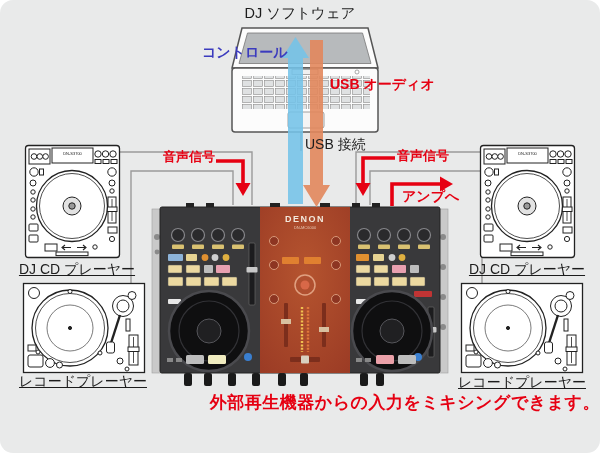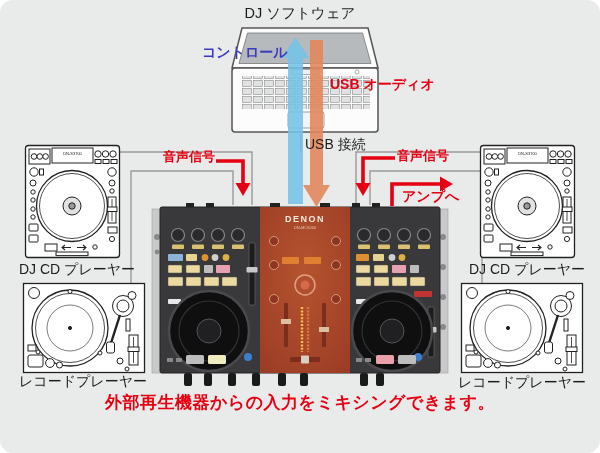--- a/index.html
+++ b/index.html
@@ -10,23 +10,23 @@
   }
   .panel{
     position:absolute;left:0;top:0;right:0;bottom:0;
     background:#e9eaea;border-radius:13px;
   }
   svg.diagram{position:absolute;left:0;top:0;}
   .lbl{position:absolute;white-space:nowrap;line-height:1.15;}
   .lbl-black{color:#1c1c1c;font-size:14px;}
   .lbl-blue{color:#3b3bbe;font-size:14px;font-weight:bold;}
   .lbl-red{color:#e60012;font-weight:bold;}
-  .lbl-center{text-align:center;}
+  .lbl-center{text-align:center;text-decoration:underline;}
   .caption{
-    position:absolute;left:0;width:600px;text-align:center;
+    position:absolute;left:0;width:600px;text-align:right;
     color:#e60012;font-size:17px;font-weight:600;letter-spacing:0.5px;
   }
 </style>
 </head>
 <body>
 
 <div class="stage">
   <div class="panel"></div>
 
   <svg class="diagram" width="600" height="453" viewBox="0 0 600 453">

